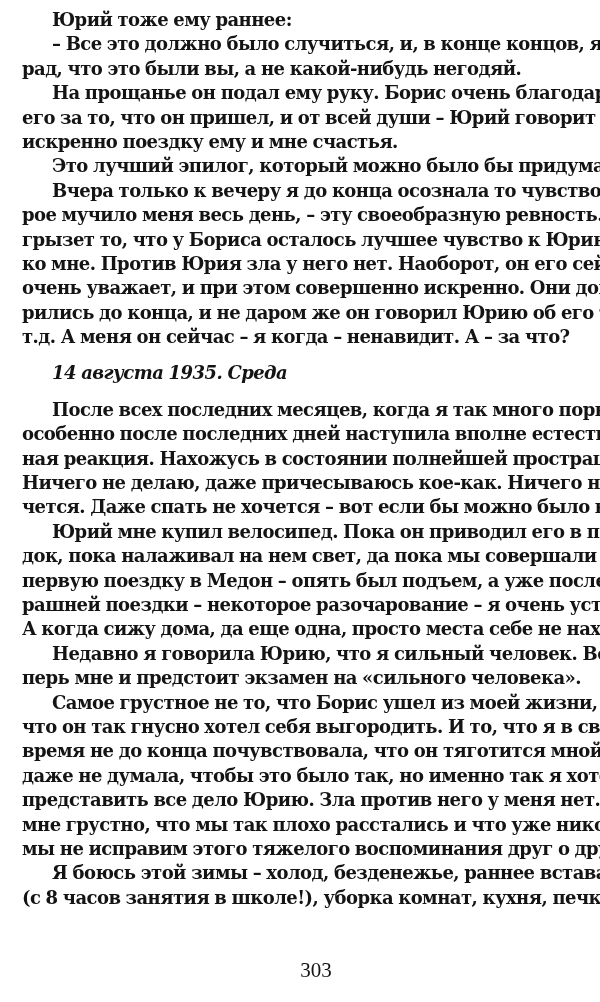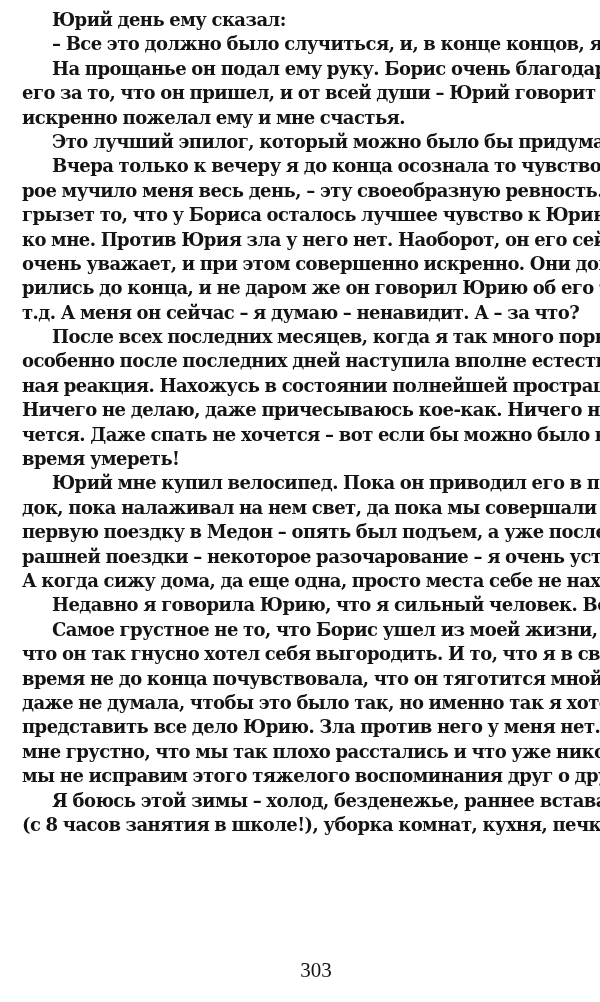--- a/index.html
+++ b/index.html
@@ -20,59 +20,61 @@
   .pagenum {
     position:absolute; left:16px; width:600px; top:958px; text-align:center;
     font-family:"Liberation Serif", serif; font-size:21px; color:#141414;
   }
 </style>
 </head>
 <body>
 
 <div class="page" id="page-body">
     <div>
-      <span class="line indent last">Юрий день ему сказал:</span>
+      <span class="line indent last">Юрий тоже ему раннее:</span>
     </div>
     <div>
       <span class="line indent">– Все это должно было случиться, и, в конце концов, я очень</span>
+      <span class="line last">рад, что это были вы, а не какой-нибудь негодяй.</span>
     </div>
     <div>
       <span class="line indent">На прощанье он подал ему руку. Борис очень благодарил</span>
       <span class="line">его за то, что он пришел, и от всей души – Юрий говорит –</span>
-      <span class="line last">искренно пожелал ему и мне счастья.</span>
+      <span class="line last">искренно поездку ему и мне счастья.</span>
     </div>
     <div>
       <span class="line indent">Это лучший эпилог, который можно было бы придумать</span>
     </div>
     <div>
       <span class="line indent">Вчера только к вечеру я до конца осознала то чувство, кото-</span>
       <span class="line">рое мучило меня весь день, – эту своеобразную ревность. Меня</span>
       <span class="line">грызет то, что у Бориса осталось лучшее чувство к Юрию, чем</span>
       <span class="line">ко мне. Против Юрия зла у него нет. Наоборот, он его сейчас</span>
       <span class="line">очень уважает, и при этом совершенно искренно. Они догово-</span>
       <span class="line">рились до конца, и не даром же он говорил Юрию об его такте и</span>
-      <span class="line last">т.д. А меня он сейчас – я думаю – ненавидит. А – за что?</span>
+      <span class="line last">т.д. А меня он сейчас – я когда – ненавидит. А – за что?</span>
     </div>
+    <div class="heading">14 августа 1935. Среда</div>
     <div>
       <span class="line indent">После всех последних месяцев, когда я так много порвала,</span>
       <span class="line">особенно после последних дней наступила вполне естествен-</span>
       <span class="line">ная реакция. Нахожусь в состоянии полнейшей прострации.</span>
       <span class="line">Ничего не делаю, даже причесываюсь кое-как. Ничего не хо-</span>
       <span class="line">чется. Даже спать не хочется – вот если бы можно было на</span>
-      <span class="line last">время умереть!</span>
     </div>
     <div>
       <span class="line indent">Юрий мне купил велосипед. Пока он приводил его в поря-</span>
       <span class="line">док, пока налаживал на нем свет, да пока мы совершали нашу</span>
       <span class="line">первую поездку в Медон – опять был подъем, а уже после вче-</span>
       <span class="line">рашней поездки – некоторое разочарование – я очень устала.</span>
       <span class="line last">А когда сижу дома, да еще одна, просто места себе не нахожу.</span>
     </div>
     <div>
       <span class="line indent">Недавно я говорила Юрию, что я сильный человек. Вот те-</span>
+      <span class="line last">перь мне и предстоит экзамен на «сильного человека».</span>
     </div>
     <div>
       <span class="line indent">Самое грустное не то, что Борис ушел из моей жизни, а то,</span>
       <span class="line">что он так гнусно хотел себя выгородить. И то, что я в свое</span>
       <span class="line">время не до конца почувствовала, что он тяготится мной. Я</span>
       <span class="line">даже не думала, чтобы это было так, но именно так я хотела</span>
       <span class="line">представить все дело Юрию. Зла против него у меня нет. Но</span>
       <span class="line">мне грустно, что мы так плохо расстались и что уже никогда</span>
       <span class="line last">мы не исправим этого тяжелого воспоминания друг о друге.</span>
     </div>

